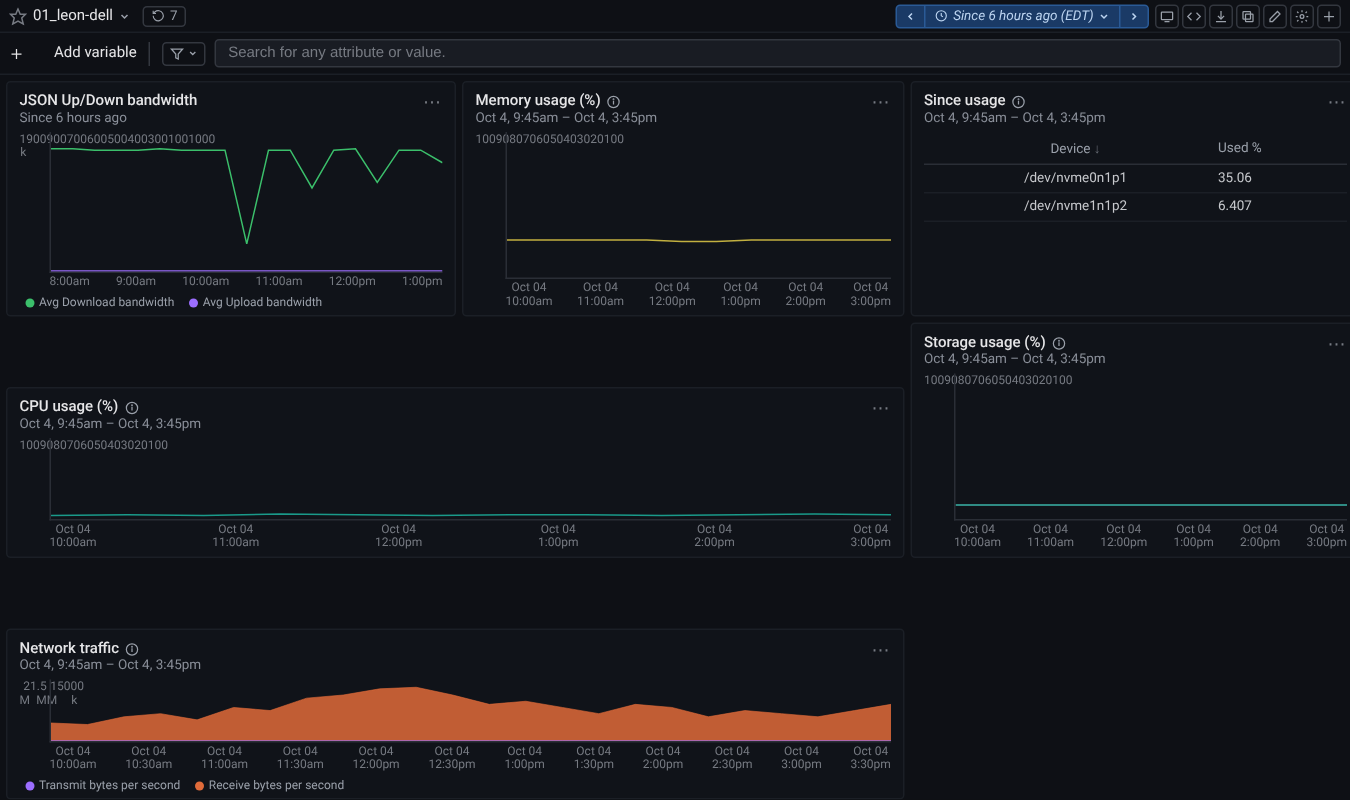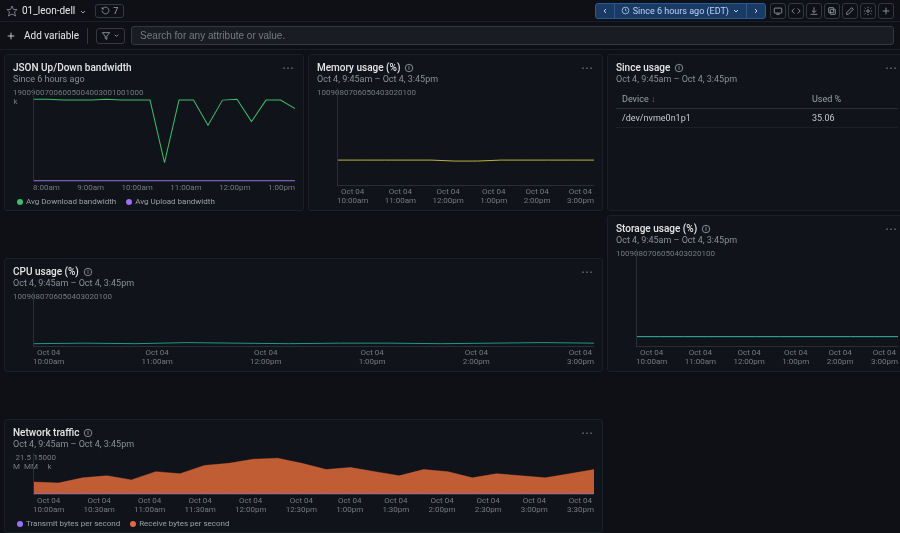--- a/index.html
+++ b/index.html
@@ -50,20 +50,21 @@
     height: 100%;
     display: flex;
     align-items: center;
   }
   .time-pill .main {
     padding: 0 6px;
     display: flex;
     align-items: center;
     gap: 3px;
     color: #bcd4f0;
+    font-style: italic;
   }
   .time-pill .pause {
     padding: 0 5px;
     border-left: 1px solid #2a5a96;
     height: 100%;
     display: flex;
     align-items: center;
   }
   .icon-btns { display: flex; gap: 2px; margin-left: 4px; }
   .icon-btn {
@@ -79,21 +80,21 @@
     height: 28px;
     display: flex;
     align-items: center;
     gap: 6px;
     padding: 4px 6px;
     border-bottom: 1px solid #1b1f26;
   }
   .add-var {
     display: flex;
     align-items: center;
-    gap: 8px;
+    gap: 20px;
     font-size: 10px;
     color: #e6e6e8;
   }
   .plus { width: 10px; height: 10px; }
   .toolbar .sep {
     width: 1px; height: 16px; background: #33373f; margin: 0 2px;
   }
   .filter-btn {
     display: flex;
     align-items: center;
@@ -202,21 +203,21 @@
   .legend-item { display: flex; align-items: center; gap: 3px; }
   .dot { width: 6px; height: 6px; border-radius: 50%; }
   
   .disk-table { margin-top: 6px; font-size: 9px; }
   .disk-head, .disk-row {
     display: flex;
     padding: 4px 6px;
   }
   .disk-head { color: #9aa0aa; border-bottom: 1px solid #2a2e36; }
   .disk-row { color: #c6c8cc; border-bottom: 1px solid #1b1f26; }
-  .col-device { flex: 1; }
+  .col-device { flex: 1; text-align: center; }
   .col-used { width: 80px; }
   
   .span-2 { grid-column: span 2; margin-top: 43px; }
   
   .c-green { background: #3bbf6b; }
   .c-purple { background: #9c6eff; }
   .c-orange { background: #e06b3a; }
 </style>
 </head>
 <body>
@@ -441,20 +442,24 @@
     <div class="disk-table">
       <div class="disk-head">
         <div class="col-device"><span>Device</span> <span style="color:#6a6f78">↓</span></div>
         <div class="col-used">Used %</div>
       </div>
       <div id="disk-rows">
           <div class="disk-row">
             <div class="col-device">/dev/nvme0n1p1</div>
             <div class="col-used">35.06</div>
           </div>
+          <div class="disk-row">
+            <div class="col-device">/dev/nvme1n1p2</div>
+            <div class="col-used">6.407</div>
+          </div>
         </div>
     </div>
   </div>
 
   <div class="panel span-2">
     <div class="panel-title-row">
       <div class="panel-title">
         <span>CPU usage (%)</span>
         <svg class="info-icon" viewBox="0 0 24 24" fill="none" stroke="#9aa0aa" stroke-width="2">
             <circle cx="12" cy="12" r="9"></circle>

